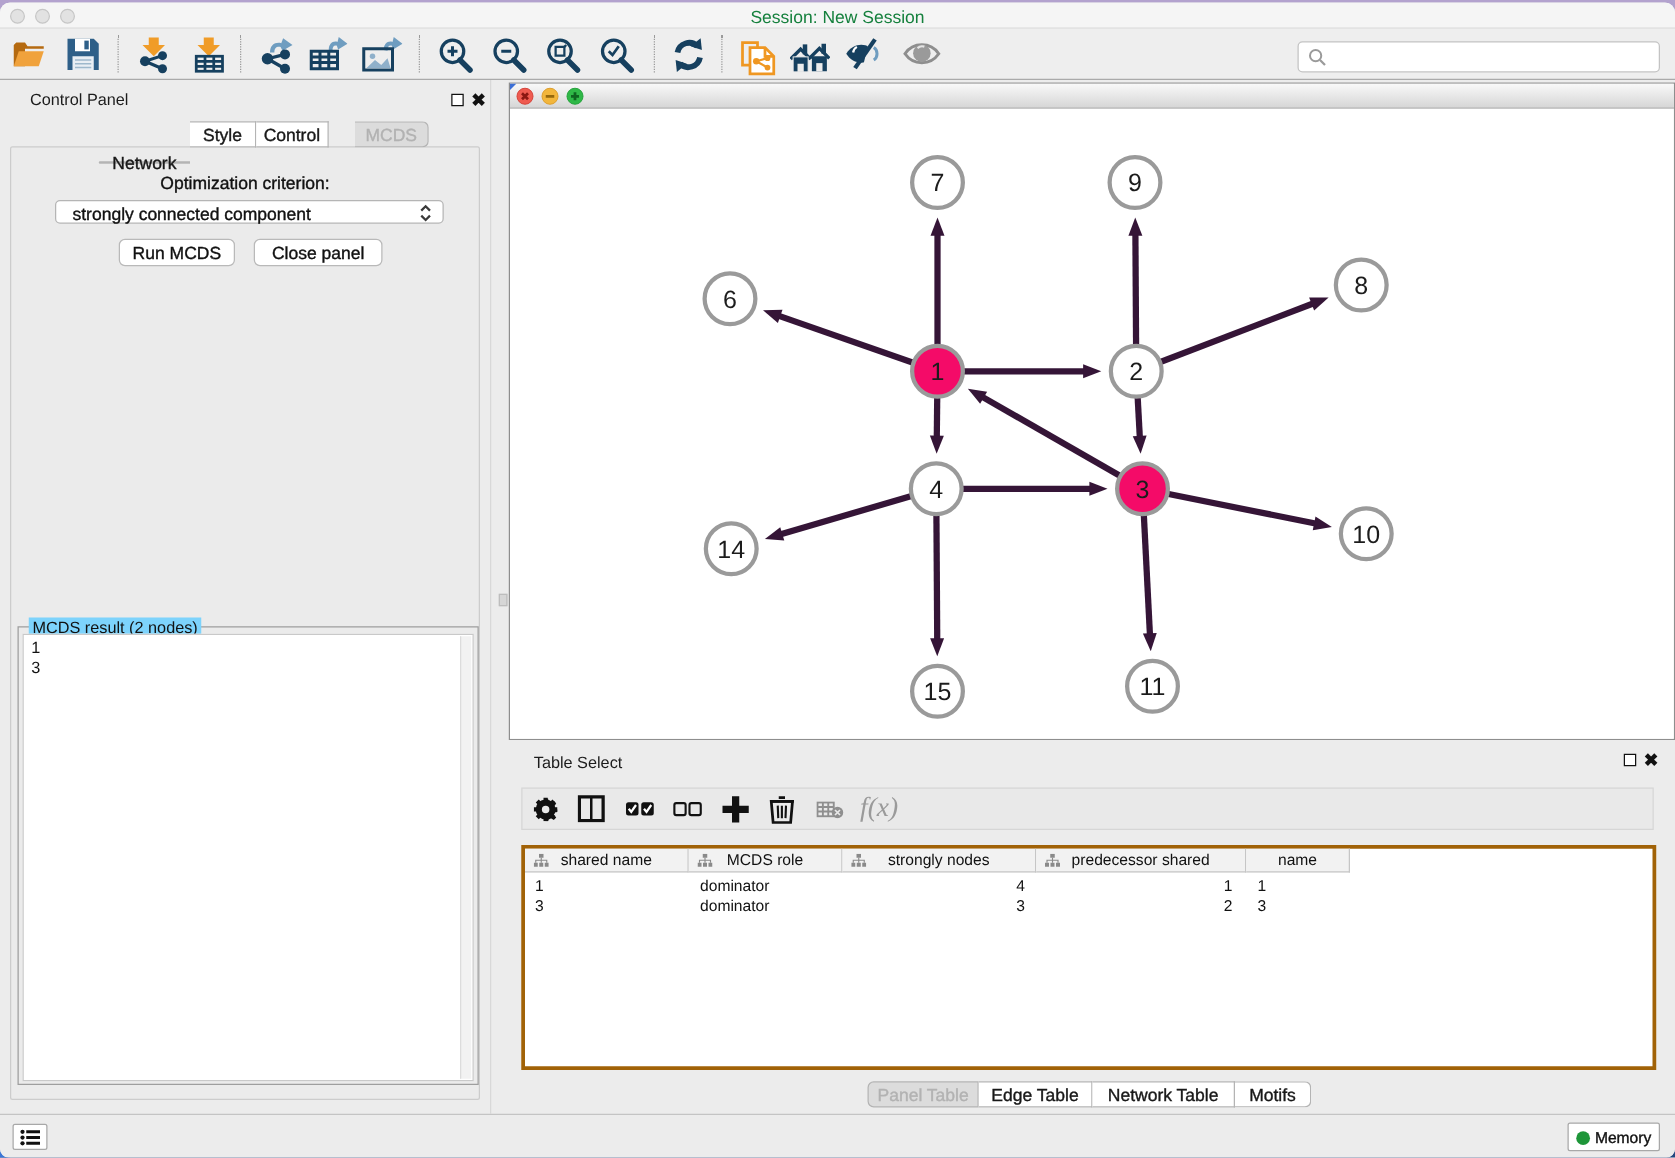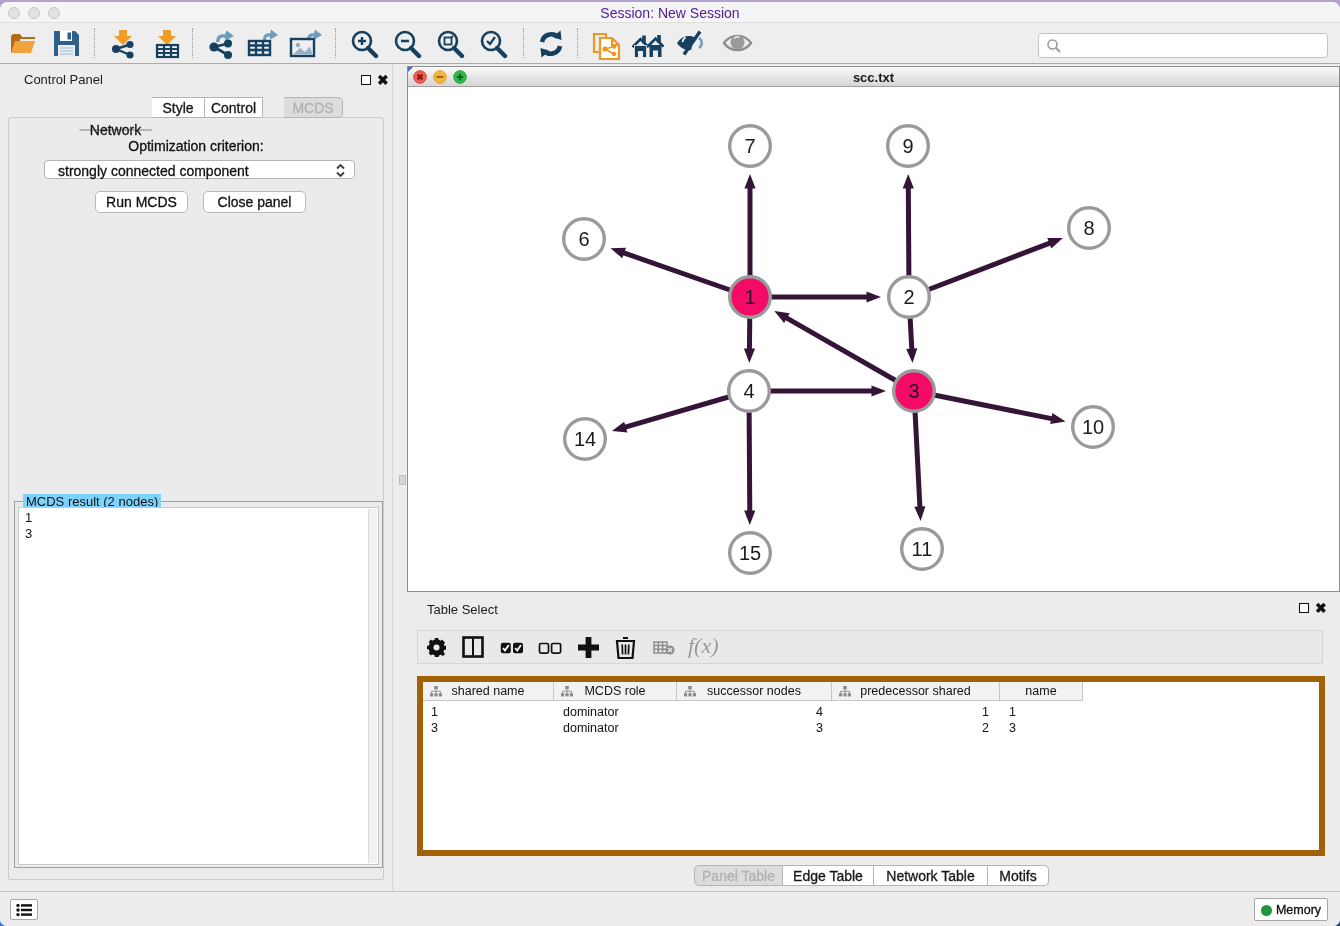--- a/index.html
+++ b/index.html
@@ -1,20 +1,20 @@
 <!DOCTYPE html>
 <html><head>
 <meta charset="utf-8">
 <style>
 * { margin:0; padding:0; box-sizing:border-box; }
 html,body { width:1340px; height:926px; overflow:hidden; }
 body { font-family:"Liberation Sans", sans-serif; background:linear-gradient(#b3a2ce 0px, #b3a2ce 40px, #6d7cb0 500px, #24477f 926px); position:relative; }
 .window { position:absolute; left:0; top:2px; width:1340px; height:924px; background:#ececec; border-radius:8px 8px 7px 7px; overflow:hidden; }
 .titlebar { position:absolute; left:0; top:0; width:1340px; height:20px; background:#f5f5f5; }
-.titlebar .title { position:absolute; left:0; right:0; top:3px; text-align:center; font-size:14px; color:#4c1d95; }
+.titlebar .title { position:absolute; left:0; right:0; top:3px; text-align:center; font-size:14px; color:#15803d; }
 .tl { position:absolute; top:5px; width:12px; height:12px; border-radius:50%; background:#e2e2e2; border:1px solid #c6c6c6; }
 .toolbar { position:absolute; left:0; top:20px; width:1340px; height:42px; background:#eeeeee; border-top:1px solid #e0e0e0; border-bottom:1px solid #aaaaaa; }
 .tbsep { position:absolute; top:5px; height:30px; width:1px; border-left:1px dotted #9a9a9a; }
 .ticon { position:absolute; top:6px; }
 .searchbox { position:absolute; left:1038px; top:10px; width:290px; height:25px; background:#ffffff; border:1px solid #c3c3c3; border-radius:4px; }
 
 .cpanel { position:absolute; left:0; top:62px; width:392px; height:827px; background:#ececec; }
 .phead { font-size:13px; color:#1c1c1c; }
 .floatbtn { position:absolute; width:10px; height:10px; border:1.5px solid #111; background:#fff; }
 .closex { position:absolute; font-size:14px; font-weight:bold; color:#111; line-height:12px; }
@@ -29,21 +29,21 @@
 .legend { position:absolute; left:8px; top:-8px; background:#7dd3fc; padding:0 3px; font-size:13px; color:#111; }
 .resultbox { position:absolute; left:3px; top:5px; right:3px; bottom:2px; background:#fff; border:1px solid #c9c9c9; font-size:13px; color:#111; }
 
 .frame { position:absolute; left:407px; top:64px; width:933px; height:526px; border:1px solid #8e8e8e; background:#fff; }
 .ftitle { position:absolute; left:0; top:0; right:0; height:20px; background:linear-gradient(#f9f9f9,#d6d6d6); border-bottom:1px solid #9e9e9e; }
 .ftitle .t { position:absolute; left:0; right:0; top:3px; text-align:center; font-size:13px; font-weight:bold; color:#1a1a1a; }
 .canvas { position:absolute; left:0; top:20px; width:931px; height:504px; background:#fff; }
 
 .tpanel { position:absolute; left:400px; top:598px; width:940px; height:291px; background:#ececec; }
 .ttoolbar { position:absolute; left:17px; top:30px; width:906px; height:34px; background:#e9e9e9; border:1px solid #d6d6d6; }
-.tableouter { position:absolute; left:17px; top:76px; width:908px; height:180px; background:#ffffff; border:6px solid #a16207; }
+.tableouter { position:absolute; left:17px; top:76px; width:908px; height:180px; background:#ffffff; border:3px solid #a16207; }
 .thead { position:absolute; left:0; top:0; height:19px; background:#f2f2f2; border-right:1px solid #c6c6c6; border-bottom:1px solid #c6c6c6; font-size:12.5px; color:#111; text-align:center; }
 .trow { position:absolute; font-size:12.5px; color:#111; }
 .btabs { position:absolute; display:flex; height:21px; font-size:14px; }
 
 .statusbar { position:absolute; left:0; top:889px; width:1340px; height:37px; background:#ececec; border-top:1px solid #c4c4c4; }
 svg text { font-size:20px; fill:#1c1c1c; text-anchor:middle; font-family:"Liberation Sans",sans-serif; }
 .splitH { position:absolute; left:400px; top:590px; width:940px; height:8px; background:#ececec; }
 .splitV { position:absolute; left:392px; top:62px; width:15px; height:827px; background:#ececec; border-left:1px solid #d8d8d8; }
 svg line { stroke:#351537; stroke-width:5; }
 svg polygon.ah { fill:#351537; }
@@ -251,21 +251,20 @@
     <div style="position:absolute;left:0;top:0;width:0;height:0;border-top:5px solid #3b6fd6;border-right:5px solid transparent;z-index:5;"></div>
     <div class="ftitle">
       <svg width="70" height="16" viewBox="0 0 70 16" style="position:absolute;left:4px;top:2px;">
         <circle cx="8" cy="8" r="6.4" fill="#ef5b50" stroke="#d5453c" stroke-width="0.8"></circle>
         <path d="M5.6 5.6 L10.4 10.4 M10.4 5.6 L5.6 10.4" stroke="#8c1812" stroke-width="2.2"></path>
         <circle cx="28" cy="8" r="6.4" fill="#f2b63c" stroke="#dd9f2f" stroke-width="0.8"></circle>
         <path d="M24.6 8 L31.4 8" stroke="#96690d" stroke-width="2.2"></path>
         <circle cx="48" cy="8" r="6.4" fill="#2fb847" stroke="#27a33d" stroke-width="0.8"></circle>
         <path d="M44.8 8 L51.2 8 M48 4.8 L48 11.2" stroke="#0e6420" stroke-width="2.2"></path>
       </svg>
-      <div class="t">scc.txt</div>
     </div>
     <div class="canvas">
       <svg width="931" height="504" id="graphsvg">
 <g>
             <line x1="342.0" y1="210.0" x2="342.0" y2="97.4"></line>
 <polygon class="ah" points="342.0,87.0 347.6,101.5 336.4,101.5"></polygon>
 <line x1="342.0" y1="210.0" x2="212.3" y2="164.7"></line>
 <polygon class="ah" points="202.4,161.2 218.0,160.7 214.3,171.3"></polygon>
 <line x1="342.0" y1="210.0" x2="462.6" y2="210.0"></line>
 <polygon class="ah" points="473.0,210.0 458.5,215.6 458.5,204.4"></polygon>
@@ -397,21 +396,21 @@
             <path d="M6 3.2 L6 5.2 M1.6 7.2 L1.6 5.2 L10.4 5.2 L10.4 7.2 M6 5.2 L6 7.2" stroke="#8a8a8a" stroke-width="0.9" fill="none"></path>
           </svg><span style="position:relative;top:2px;">MCDS role</span></div>
       <div class="thead" style="left:254px;width:155px;"><svg width="12" height="11" style="position:absolute;left:7px;top:4px;" viewBox="0 0 12 11">
             <g fill="#8a8a8a">
               <rect x="4.2" y="0" width="3.6" height="3.2"></rect>
               <rect x="0" y="7.2" width="3.2" height="3.2"></rect>
               <rect x="4.4" y="7.2" width="3.2" height="3.2"></rect>
               <rect x="8.8" y="7.2" width="3.2" height="3.2"></rect>
             </g>
             <path d="M6 3.2 L6 5.2 M1.6 7.2 L1.6 5.2 L10.4 5.2 L10.4 7.2 M6 5.2 L6 7.2" stroke="#8a8a8a" stroke-width="0.9" fill="none"></path>
-          </svg><span style="position:relative;top:2px;">successor nodes</span></div>
+          </svg><span style="position:relative;top:2px;">strongly nodes</span></div>
       <div class="thead" style="left:409px;width:168px;"><svg width="12" height="11" style="position:absolute;left:7px;top:4px;" viewBox="0 0 12 11">
             <g fill="#8a8a8a">
               <rect x="4.2" y="0" width="3.6" height="3.2"></rect>
               <rect x="0" y="7.2" width="3.2" height="3.2"></rect>
               <rect x="4.4" y="7.2" width="3.2" height="3.2"></rect>
               <rect x="8.8" y="7.2" width="3.2" height="3.2"></rect>
             </g>
             <path d="M6 3.2 L6 5.2 M1.6 7.2 L1.6 5.2 L10.4 5.2 L10.4 7.2 M6 5.2 L6 7.2" stroke="#8a8a8a" stroke-width="0.9" fill="none"></path>
           </svg><span style="position:relative;top:2px;">predecessor shared</span></div>
       <div class="thead" style="left:577px;width:83px;"><span style="position:relative;top:2px;">name</span></div>

